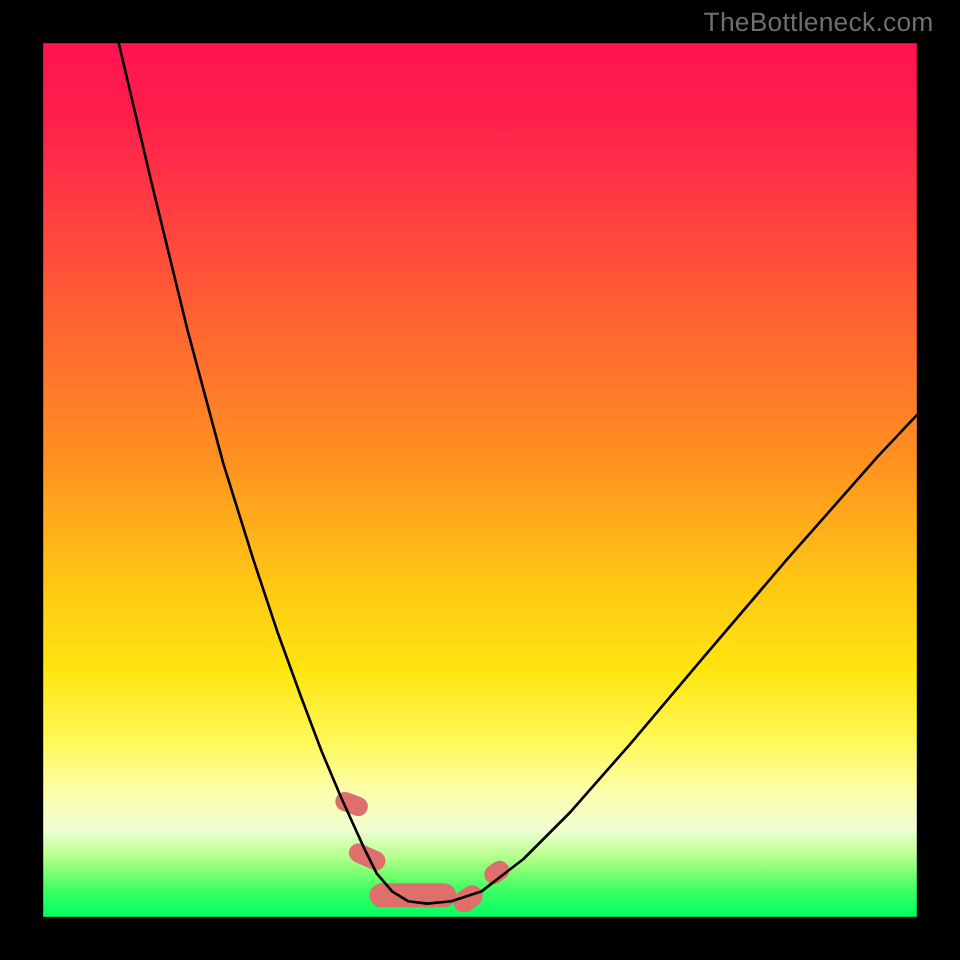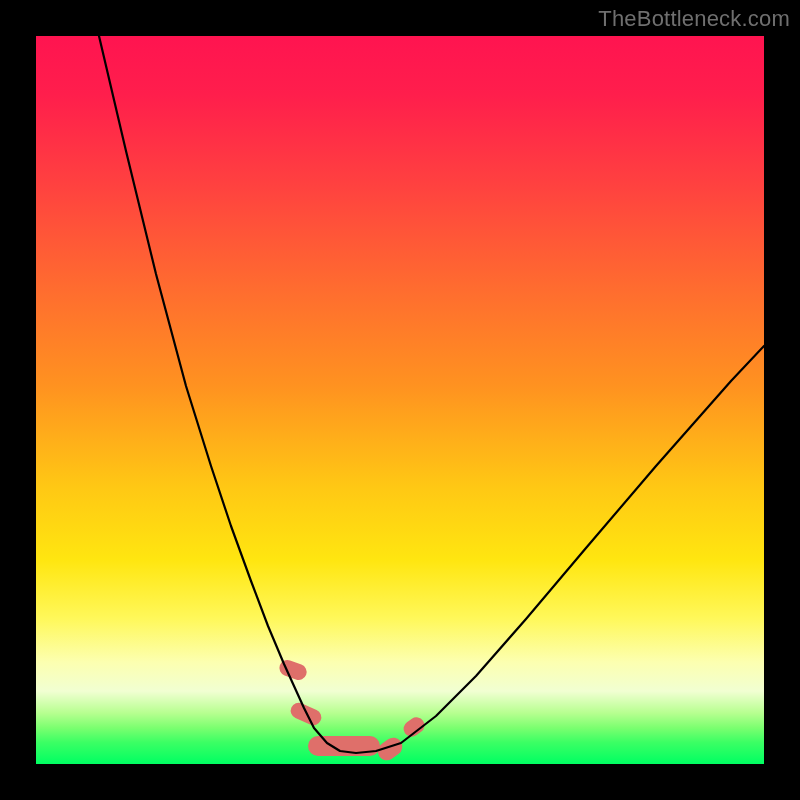--- a/index.html
+++ b/index.html
@@ -48,21 +48,21 @@
     position: absolute;
     left: 0;
     top: 0;
     width: 728px;
     height: 728px;
     overflow: visible;
   }
   .watermark {
     position: absolute;
     top: 6px;
-    right: 10px;
+    right: 22px;
     color: #6f6f6f;
     font-size: 22px;
     letter-spacing: 0.2px;
     user-select: none;
   }
 </style>
 </head>
 <body>
 
 <div class="frame">

